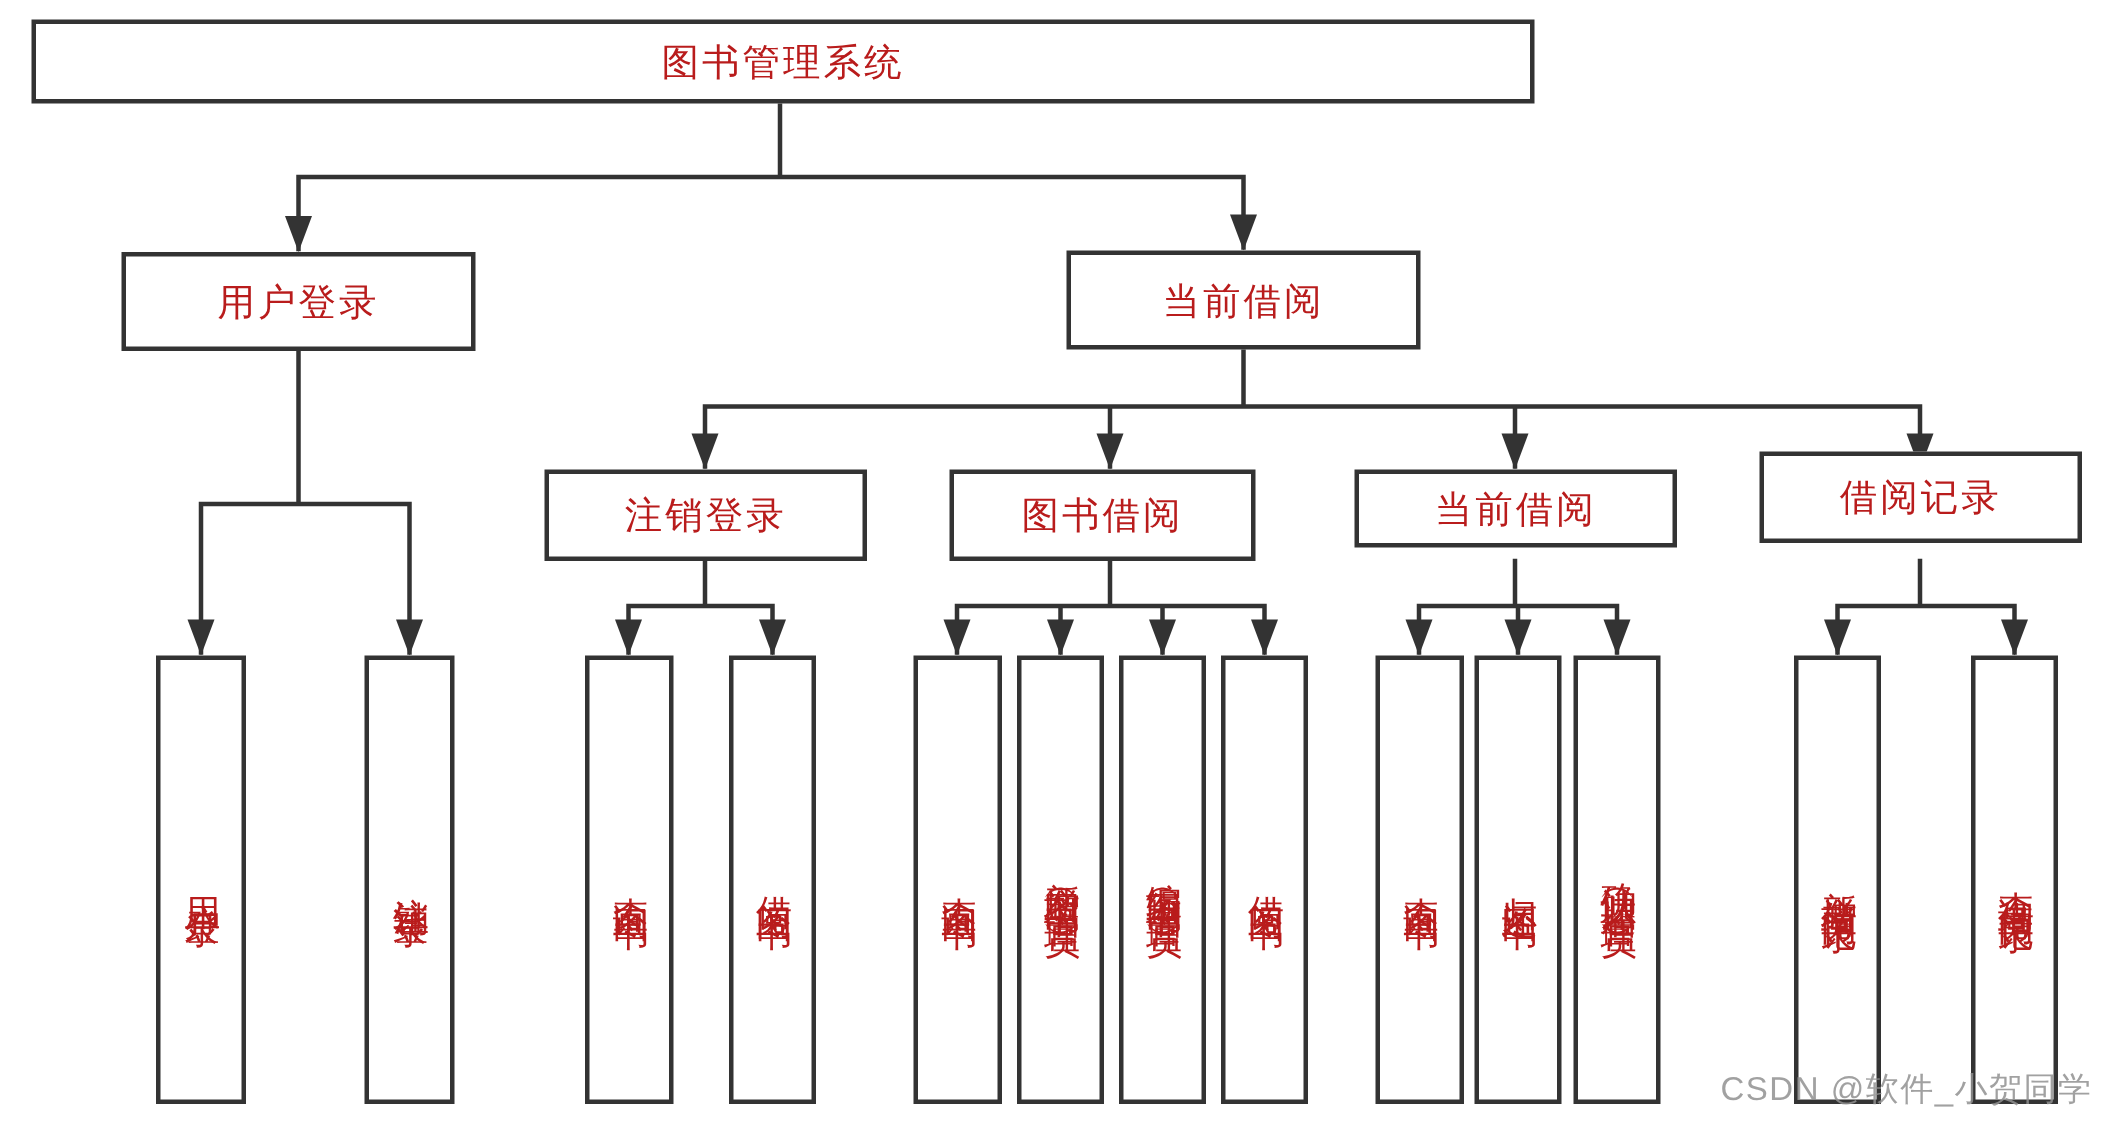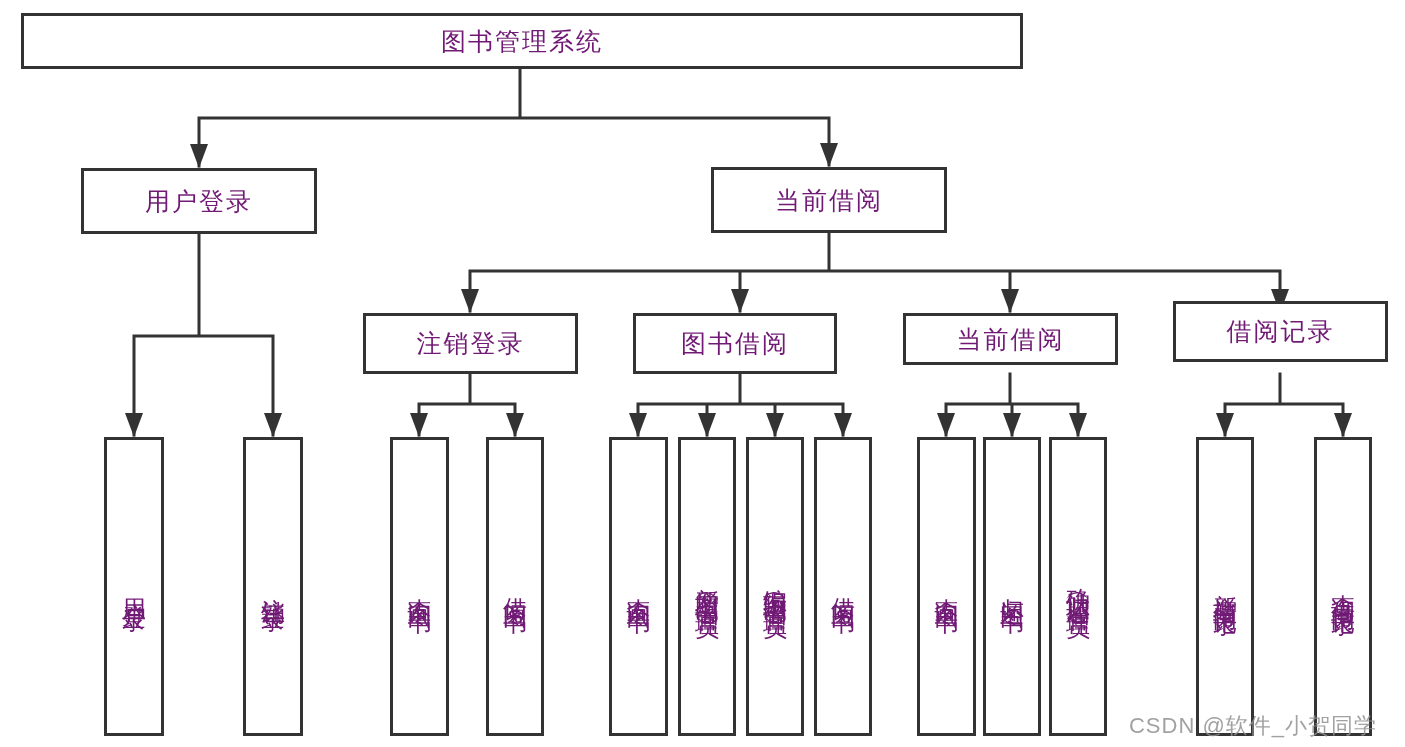--- a/index.html
+++ b/index.html
@@ -20,21 +20,21 @@
     left: 0; top: 0;
     width: 1405px;
     height: 747px;
     z-index: 1;
   }
   .node {
     position: absolute;
     box-sizing: border-box;
     border: 3px solid #333333;
     background: #ffffff;
-    color: #701a75;
+    color: #b91c1c;
     display: flex;
     align-items: center;
     justify-content: center;
     z-index: 2;
     text-align: right;
   }
   .hnode {
     font-size: 25px;
     letter-spacing: 2px;
     white-space: nowrap;
@@ -63,21 +63,21 @@
   .l-bb-add          { left: 678px;  width: 58px; }
   .l-bb-edit         { left: 746px;  width: 58px; }
   .l-bb-borrow       { left: 814px;  width: 58px; }
   .l-cb-query        { left: 917px;  width: 59px; }
   .l-cb-return       { left: 983px;  width: 58px; }
   .l-cb-confirm      { left: 1049px; width: 58px; }
   .l-br-add          { left: 1196px; width: 58px; }
   .l-br-query        { left: 1314px; width: 58px; }
   #watermark {
     position: absolute;
-    right: 28px;
+    right: 10px;
     bottom: 6px;
     z-index: 3;
     font-size: 22px;
     color: rgba(145,145,145,0.85);
     letter-spacing: 1px;
     white-space: nowrap;
     text-align: right;
   }
 </style>
 </head>

